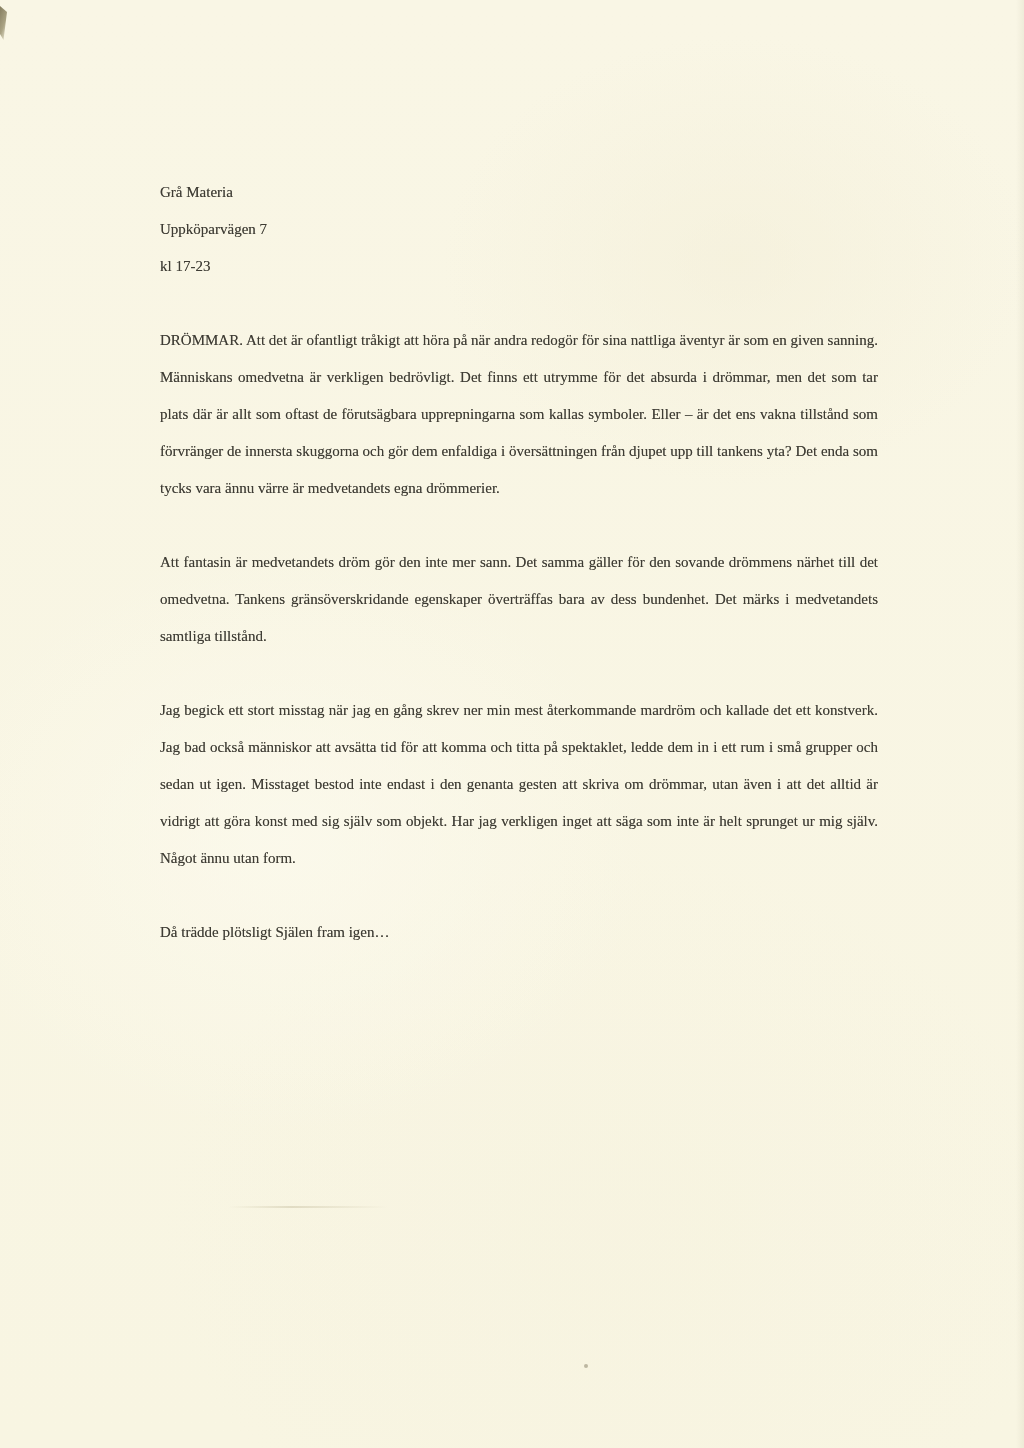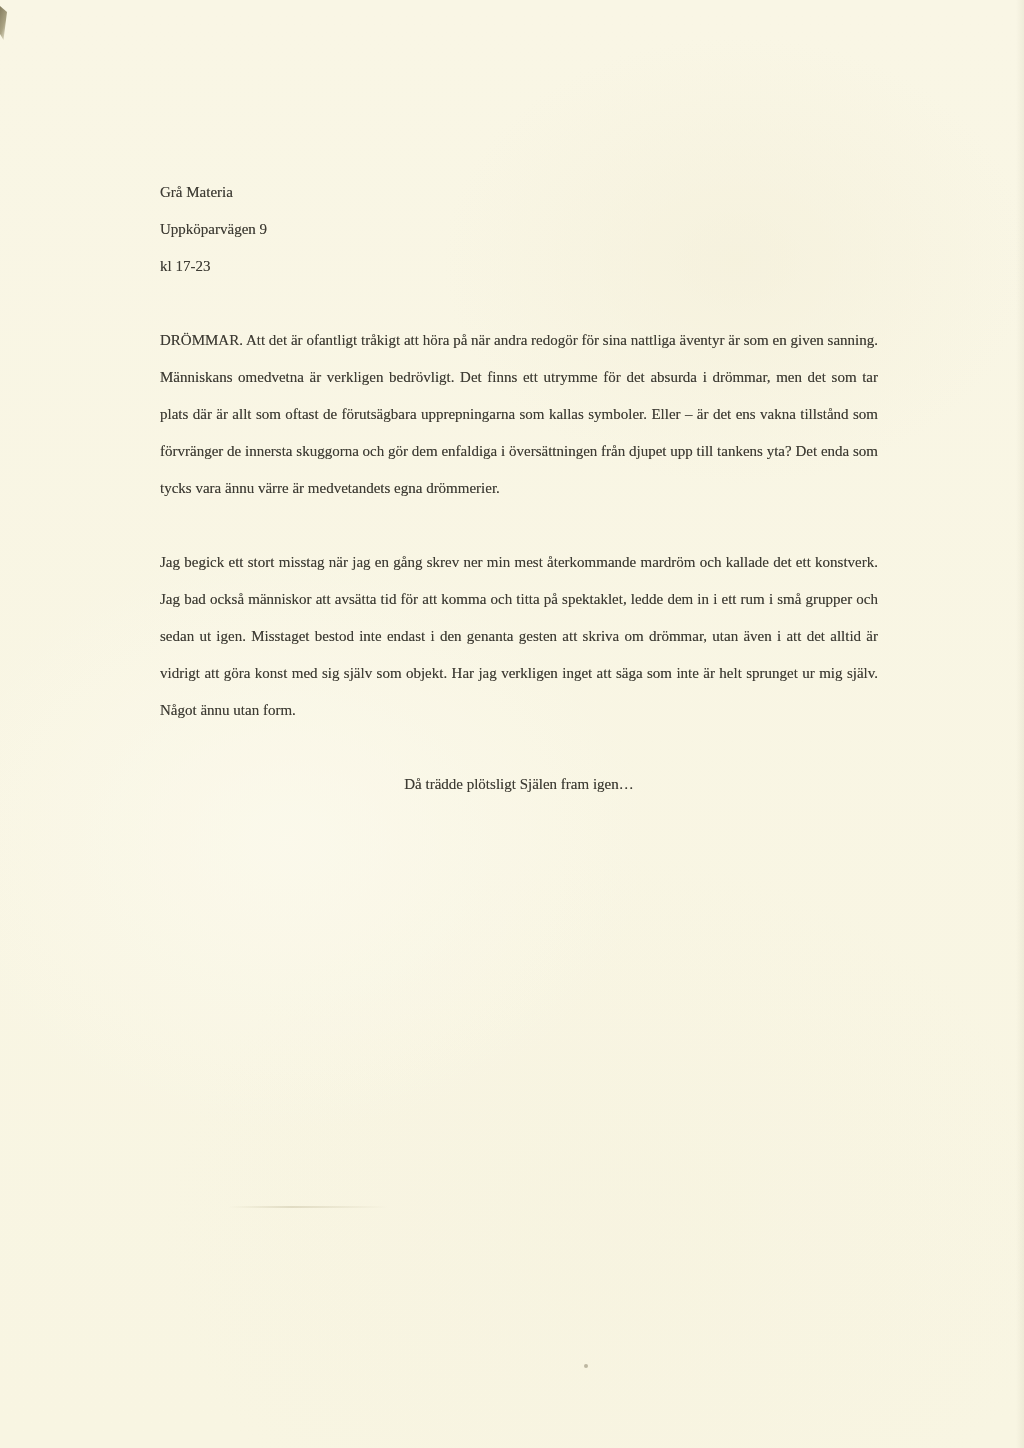--- a/index.html
+++ b/index.html
@@ -53,21 +53,21 @@
   .header p,
   .body-text p {
     margin: 0;
     padding: 0;
   }
   .body-text p {
     text-align: justify;
     margin-top: 37px;
   }
   .body-text p.single-line {
-    text-align: center;
+    text-align: left;
   }
   .crease {
     position: absolute;
     left: 228px;
     top: 1206px;
     width: 160px;
     height: 2px;
     border-radius: 1px;
     background: linear-gradient(to right, rgba(190,182,150,0), rgba(190,182,150,0.4) 40%, rgba(190,182,150,0));
   }
@@ -84,24 +84,25 @@
 </head>
 <body>
 
 <div class="paper"></div>
 <div class="corner-mark"></div>
 <div class="right-edge"></div>
 
 <div class="content">
   <div class="header">
     <p>Grå Materia</p>
-    <p>Uppköparvägen 9</p>
+    <p>Uppköparvägen 7</p>
     <p>kl 17-23</p>
   </div>
   <div class="body-text">
     <p>DRÖMMAR. Att det är ofantligt tråkigt att höra på när andra redogör för sina nattliga äventyr är som en given sanning. Människans omedvetna är verkligen bedrövligt. Det finns ett utrymme för det absurda i drömmar, men det som tar plats där är allt som oftast de förutsägbara upprepningarna som kallas symboler. Eller – är det ens vakna tillstånd som förvränger de innersta skuggorna och gör dem enfaldiga i översättningen från djupet upp till tankens yta? Det enda som tycks vara ännu värre är medvetandets egna drömmerier.</p>
+    <p>Att fantasin är medvetandets dröm gör den inte mer sann. Det samma gäller för den sovande drömmens närhet till det omedvetna. Tankens gränsöverskridande egenskaper överträffas bara av dess bundenhet. Det märks i medvetandets samtliga tillstånd.</p>
     <p>Jag begick ett stort misstag när jag en gång skrev ner min mest återkommande mardröm och kallade det ett konstverk. Jag bad också människor att avsätta tid för att komma och titta på spektaklet, ledde dem in i ett rum i små grupper och sedan ut igen.  Misstaget bestod inte endast i den genanta gesten att skriva om drömmar, utan även i att det alltid är vidrigt att göra konst med sig själv som objekt. Har jag verkligen inget att säga som inte är helt sprunget ur mig själv. Något ännu utan form.</p>
     <p class="single-line">Då trädde plötsligt Själen fram igen…</p>
   </div>
 </div>
 
 <div class="crease"></div>
 <div class="speck"></div>
 
 </body></html>

